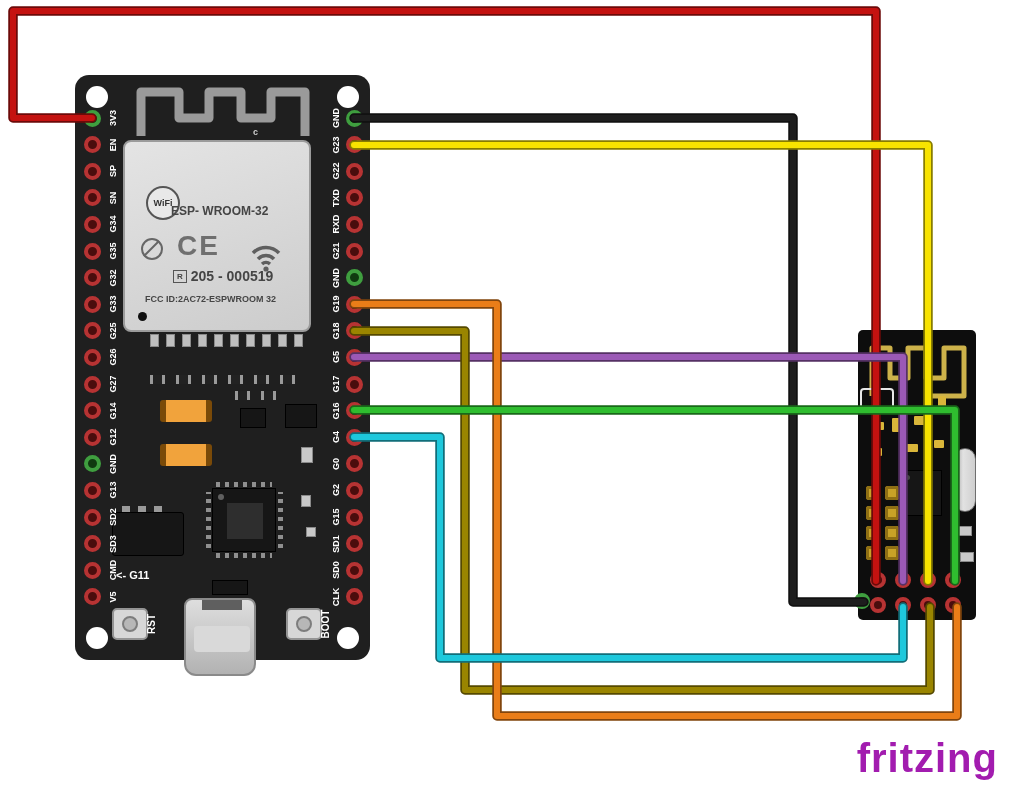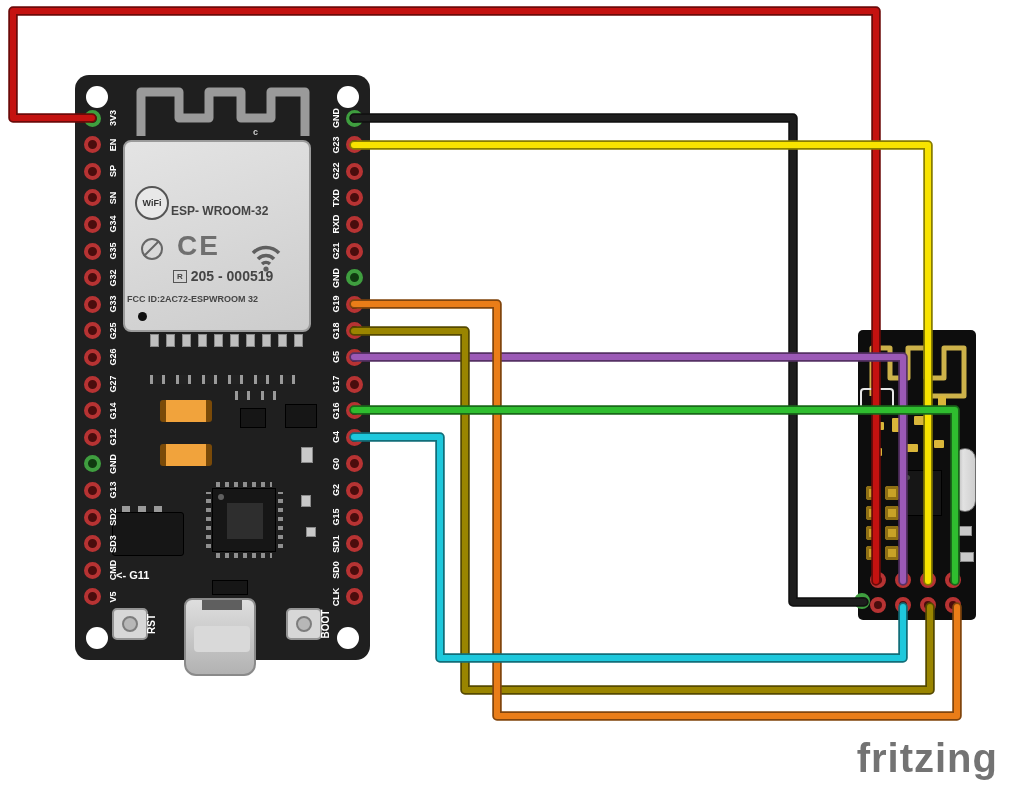--- a/index.html
+++ b/index.html
@@ -32,21 +32,21 @@
   .pad{position:absolute;border-radius:50%;box-sizing:border-box;z-index:3;}
   .pad.red{border:4px solid #b73333;background:#4a0d0d;}
   .pad.green{border:4px solid #3f9e3f;background:#103a10;}
   .goldsq{width:14px;height:14px;background:#c9a227;border-radius:3px;box-shadow:inset 0 0 0 3px #8f6f14;}
   .ybit{background:#d9b63a;border-radius:1px;}
   .crystal{width:22px;height:64px;background:linear-gradient(90deg,#9f9f9f,#e2e2e2 40%,#cfcfcf);
            border:1px solid #6f6f6f;border-radius:11px;}
   .silk{border:2px solid #e8e8e8;border-radius:4px;background:transparent;}
   #wires{position:absolute;left:0;top:0;z-index:6;pointer-events:none;}
   #watermark{position:absolute;right:18px;top:736px;font-size:40px;font-weight:bold;
-             color:#737373;letter-spacing:1px;z-index:0;}
+             color:#a21caf;letter-spacing:1px;z-index:0;}
   .wifi-logo{position:absolute;width:30px;height:30px;border-radius:50%;border:2px solid #555;
              background:#e8e8e8;color:#333;font-size:9px;font-weight:bold;display:flex;
              align-items:center;justify-content:center;}
   .certbox{display:inline-block;border:1px solid #555;font-size:8px;font-weight:bold;color:#454545;
            padding:1px 3px;margin-right:4px;}
 </style>
 </head>
 <body>
 
 <div id="canvas">
@@ -58,21 +58,21 @@
     <div class="d hole" style="left:262px;top:11px"></div>
     <div class="d hole" style="left:11px;top:552px"></div>
     <div class="d hole" style="left:262px;top:552px"></div>
 
     <svg class="d" style="left:58px;top:3px" width="195" height="60" viewBox="0 0 195 60">
       <path d="M8 58 V14 H46 V40 H76 V14 H108 V40 H138 V14 H172 V58" fill="none" stroke="#9a9a9a" stroke-width="9" stroke-linejoin="round"></path>
     </svg>
     <div class="d" style="left:178px;top:52px;color:#cccccc;font-size:9px;font-weight:bold">c</div>
 
     <div class="d shield">
-      <div class="wifi-logo" style="left:10px;top:44px">WiFi</div>
+      <div class="wifi-logo" style="left:21px;top:44px">WiFi</div>
       <div class="sh-txt" style="left:46px;top:62px;font-size:12px">ESP- WROOM-32</div>
 
       <svg class="d" style="left:14px;top:94px" width="26" height="26" viewBox="0 0 26 26">
         <circle cx="13" cy="13" r="10" fill="none" stroke="#666" stroke-width="2"></circle>
         <line x1="5" y1="20" x2="20" y2="5" stroke="#666" stroke-width="2"></line>
       </svg>
 
       <div class="sh-txt" style="left:52px;top:88px;font-size:28px;color:#6f6f6f;letter-spacing:2px">CE</div>
 
       <svg class="d" style="left:118px;top:88px" width="46" height="46" viewBox="0 0 46 46">
@@ -80,21 +80,21 @@
         <path d="M15 29 A11 11 0 0 1 31 29" fill="none" stroke="#5f5f5f" stroke-width="3.5"></path>
         <path d="M19 34 A6 6 0 0 1 27 34" fill="none" stroke="#5f5f5f" stroke-width="3.5"></path>
         <circle cx="23" cy="39" r="2.6" fill="#5f5f5f"></circle>
       </svg>
 
       <div class="d" style="left:48px;top:126px;display:flex;align-items:center">
         <span class="certbox">R</span>
         <span class="sh-txt" style="position:static;font-size:14px">205 - 000519</span>
       </div>
 
-      <div class="sh-txt" style="left:2px;top:152px;font-size:9px">FCC ID:2AC72-ESPWROOM 32</div>
+      <div class="sh-txt" style="left:20px;top:152px;font-size:9px">FCC ID:2AC72-ESPWROOM 32</div>
       <div class="d" style="left:13px;top:170px;width:9px;height:9px;border-radius:50%;background:#101010"></div>
     </div>
 
     <div class="d cap" style="left:85px;top:325px;width:52px;height:22px"></div>
     <div class="d cap" style="left:85px;top:369px;width:52px;height:22px"></div>
     <div class="d blk" style="left:165px;top:333px;width:26px;height:20px"></div>
     <div class="d blk" style="left:210px;top:329px;width:32px;height:24px"></div>
     <div class="d sil" style="left:226px;top:372px;width:12px;height:16px"></div>
     <div class="d sil" style="left:226px;top:420px;width:10px;height:12px"></div>
     <div class="d sil" style="left:231px;top:452px;width:10px;height:10px"></div>

